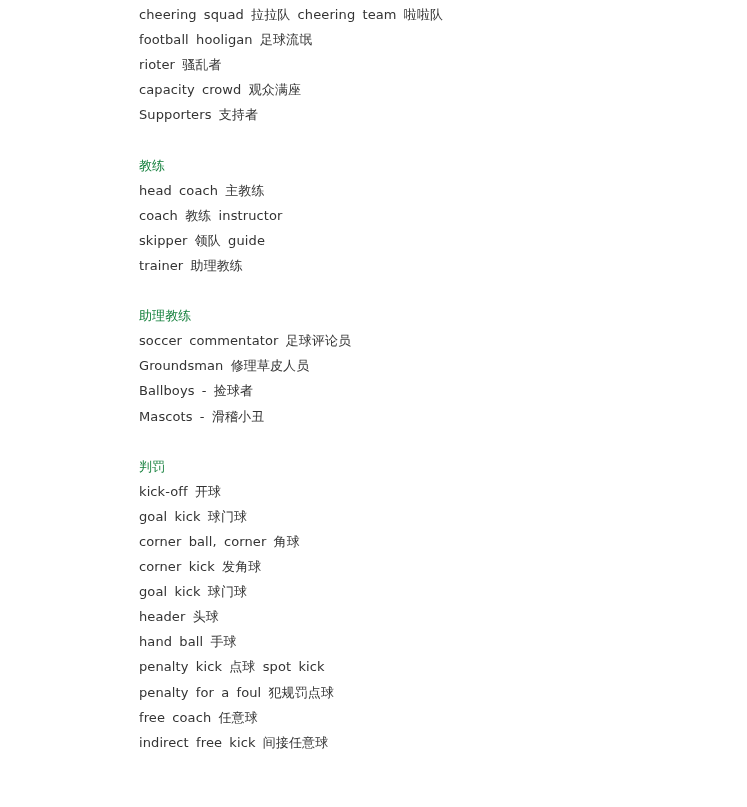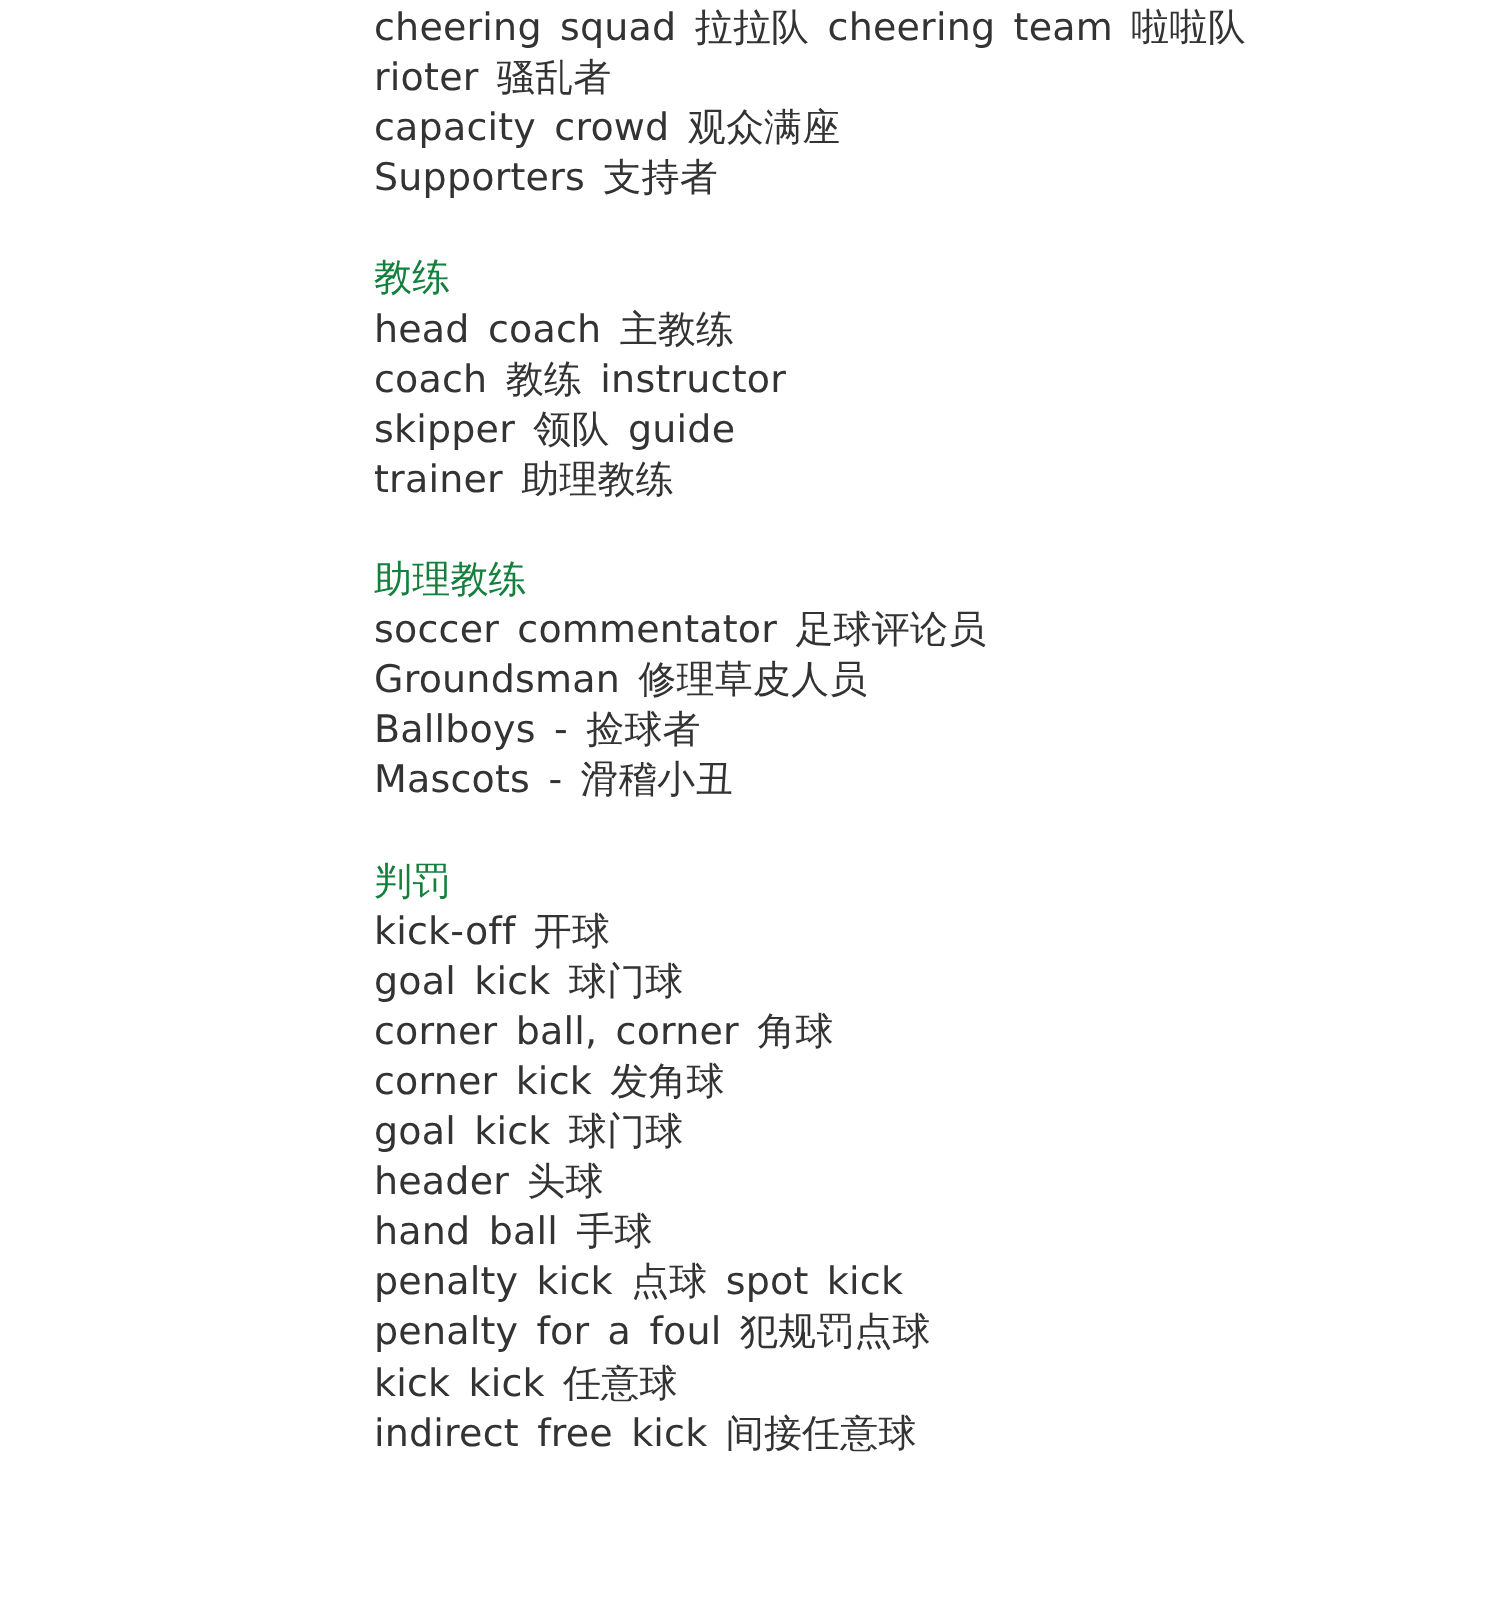--- a/index.html
+++ b/index.html
@@ -16,41 +16,41 @@
     }
     .content {
       position: absolute;
       left: 139px;
       top: 2px;
       width: 600px;
     }
     .line {
       height: 25.1px;
       line-height: 25.1px;
-      font-size: 19px;
+      font-size: 13px;
       color: #333333;
       white-space: nowrap;
       word-spacing: 3px;
       letter-spacing: 0.1px;
-      margin-left: 48px;
     }
     .heading {
       color: #15803d;
     }
     .blank {
       height: 25.1px;
     }
   </style>
 </head>
 <body>
 
 <div class="content">
 
   <div>
     <div class="line">cheering squad 拉拉队 cheering team 啦啦队</div>
+    <div class="line">football hooligan 足球流氓</div>
     <div class="line">rioter 骚乱者</div>
     <div class="line">capacity crowd 观众满座</div>
     <div class="line">Supporters 支持者</div>
   </div>
 
   <div class="blank"></div>
 
   <div>
     <div class="line heading">教练</div>
     <div class="line">head coach 主教练</div>
@@ -75,17 +75,17 @@
     <div class="line heading">判罚</div>
     <div class="line">kick-off 开球</div>
     <div class="line">goal kick 球门球</div>
     <div class="line">corner ball, corner 角球</div>
     <div class="line">corner kick 发角球</div>
     <div class="line">goal kick 球门球</div>
     <div class="line">header 头球</div>
     <div class="line">hand ball 手球</div>
     <div class="line">penalty kick 点球 spot kick</div>
     <div class="line">penalty for a foul 犯规罚点球</div>
-    <div class="line">kick kick 任意球</div>
+    <div class="line">free coach 任意球</div>
     <div class="line">indirect free kick 间接任意球</div>
   </div>
 
 </div>
 
 </body></html>

